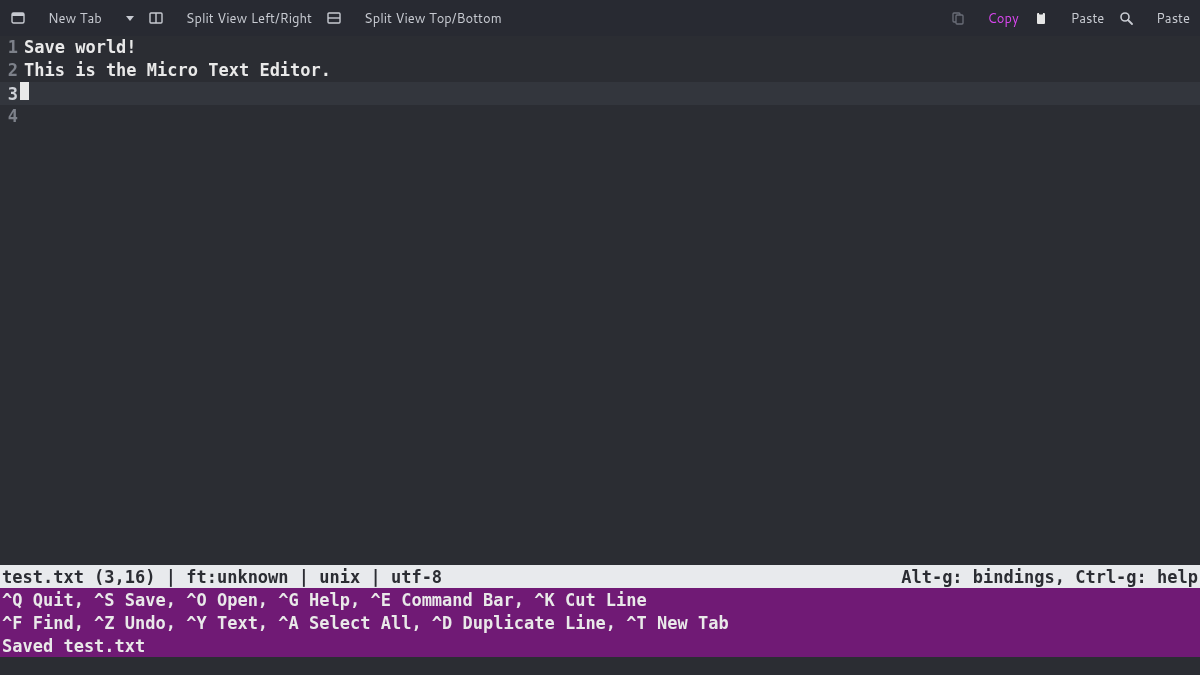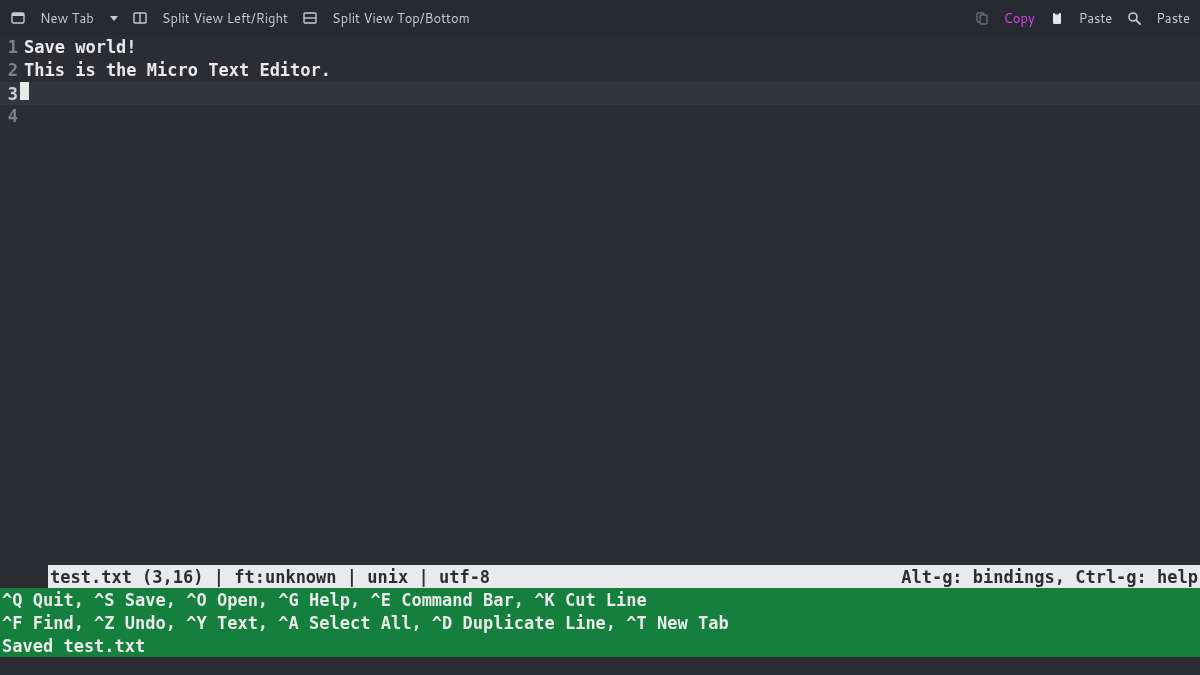--- a/index.html
+++ b/index.html
@@ -21,21 +21,21 @@
     align-items: center;
     padding: 0 10px;
     font-family: "Segoe UI", "Cantarell", "DejaVu Sans", sans-serif;
     font-size: 13px;
     color: #c7cad1;
     gap: 14px;
   }
   .toolbar .tb-item {
     display: flex;
     align-items: center;
-    gap: 14px;
+    gap: 22px;
     cursor: pointer;
     color: #c7cad1;
   }
   .toolbar .tb-item.disabled { color: #d946ef; cursor: default; }
   .toolbar .spacer { flex: 1; }
   .tb-icon { display: inline-flex; align-items: center; justify-content: center; width: 16px; height: 16px; }
   .tb-icon svg { display: block; }
   .caret-down {
     width: 0; height: 0;
     border-left: 4px solid transparent;
@@ -87,28 +87,27 @@
   .statusbar {
     height: 23px;
     background: #e8eaed;
     color: #2b2d33;
     display: flex;
     align-items: center;
     font-size: 17px;
     font-weight: 700;
     padding: 0 2px;
     white-space: pre;
-    margin-left: 48px;
   }
   .statusbar .right { margin-left: auto; }
 
   
   .help-line, .msg-line {
     height: 23px;
-    background: #15803d;
+    background: #701a75;
     color: #e9e9e9;
     font-size: 17px;
     font-weight: 700;
     white-space: pre;
     padding: 0 2px;
     display: flex;
     align-items: center;
   }
 
   .bottom-pad {

